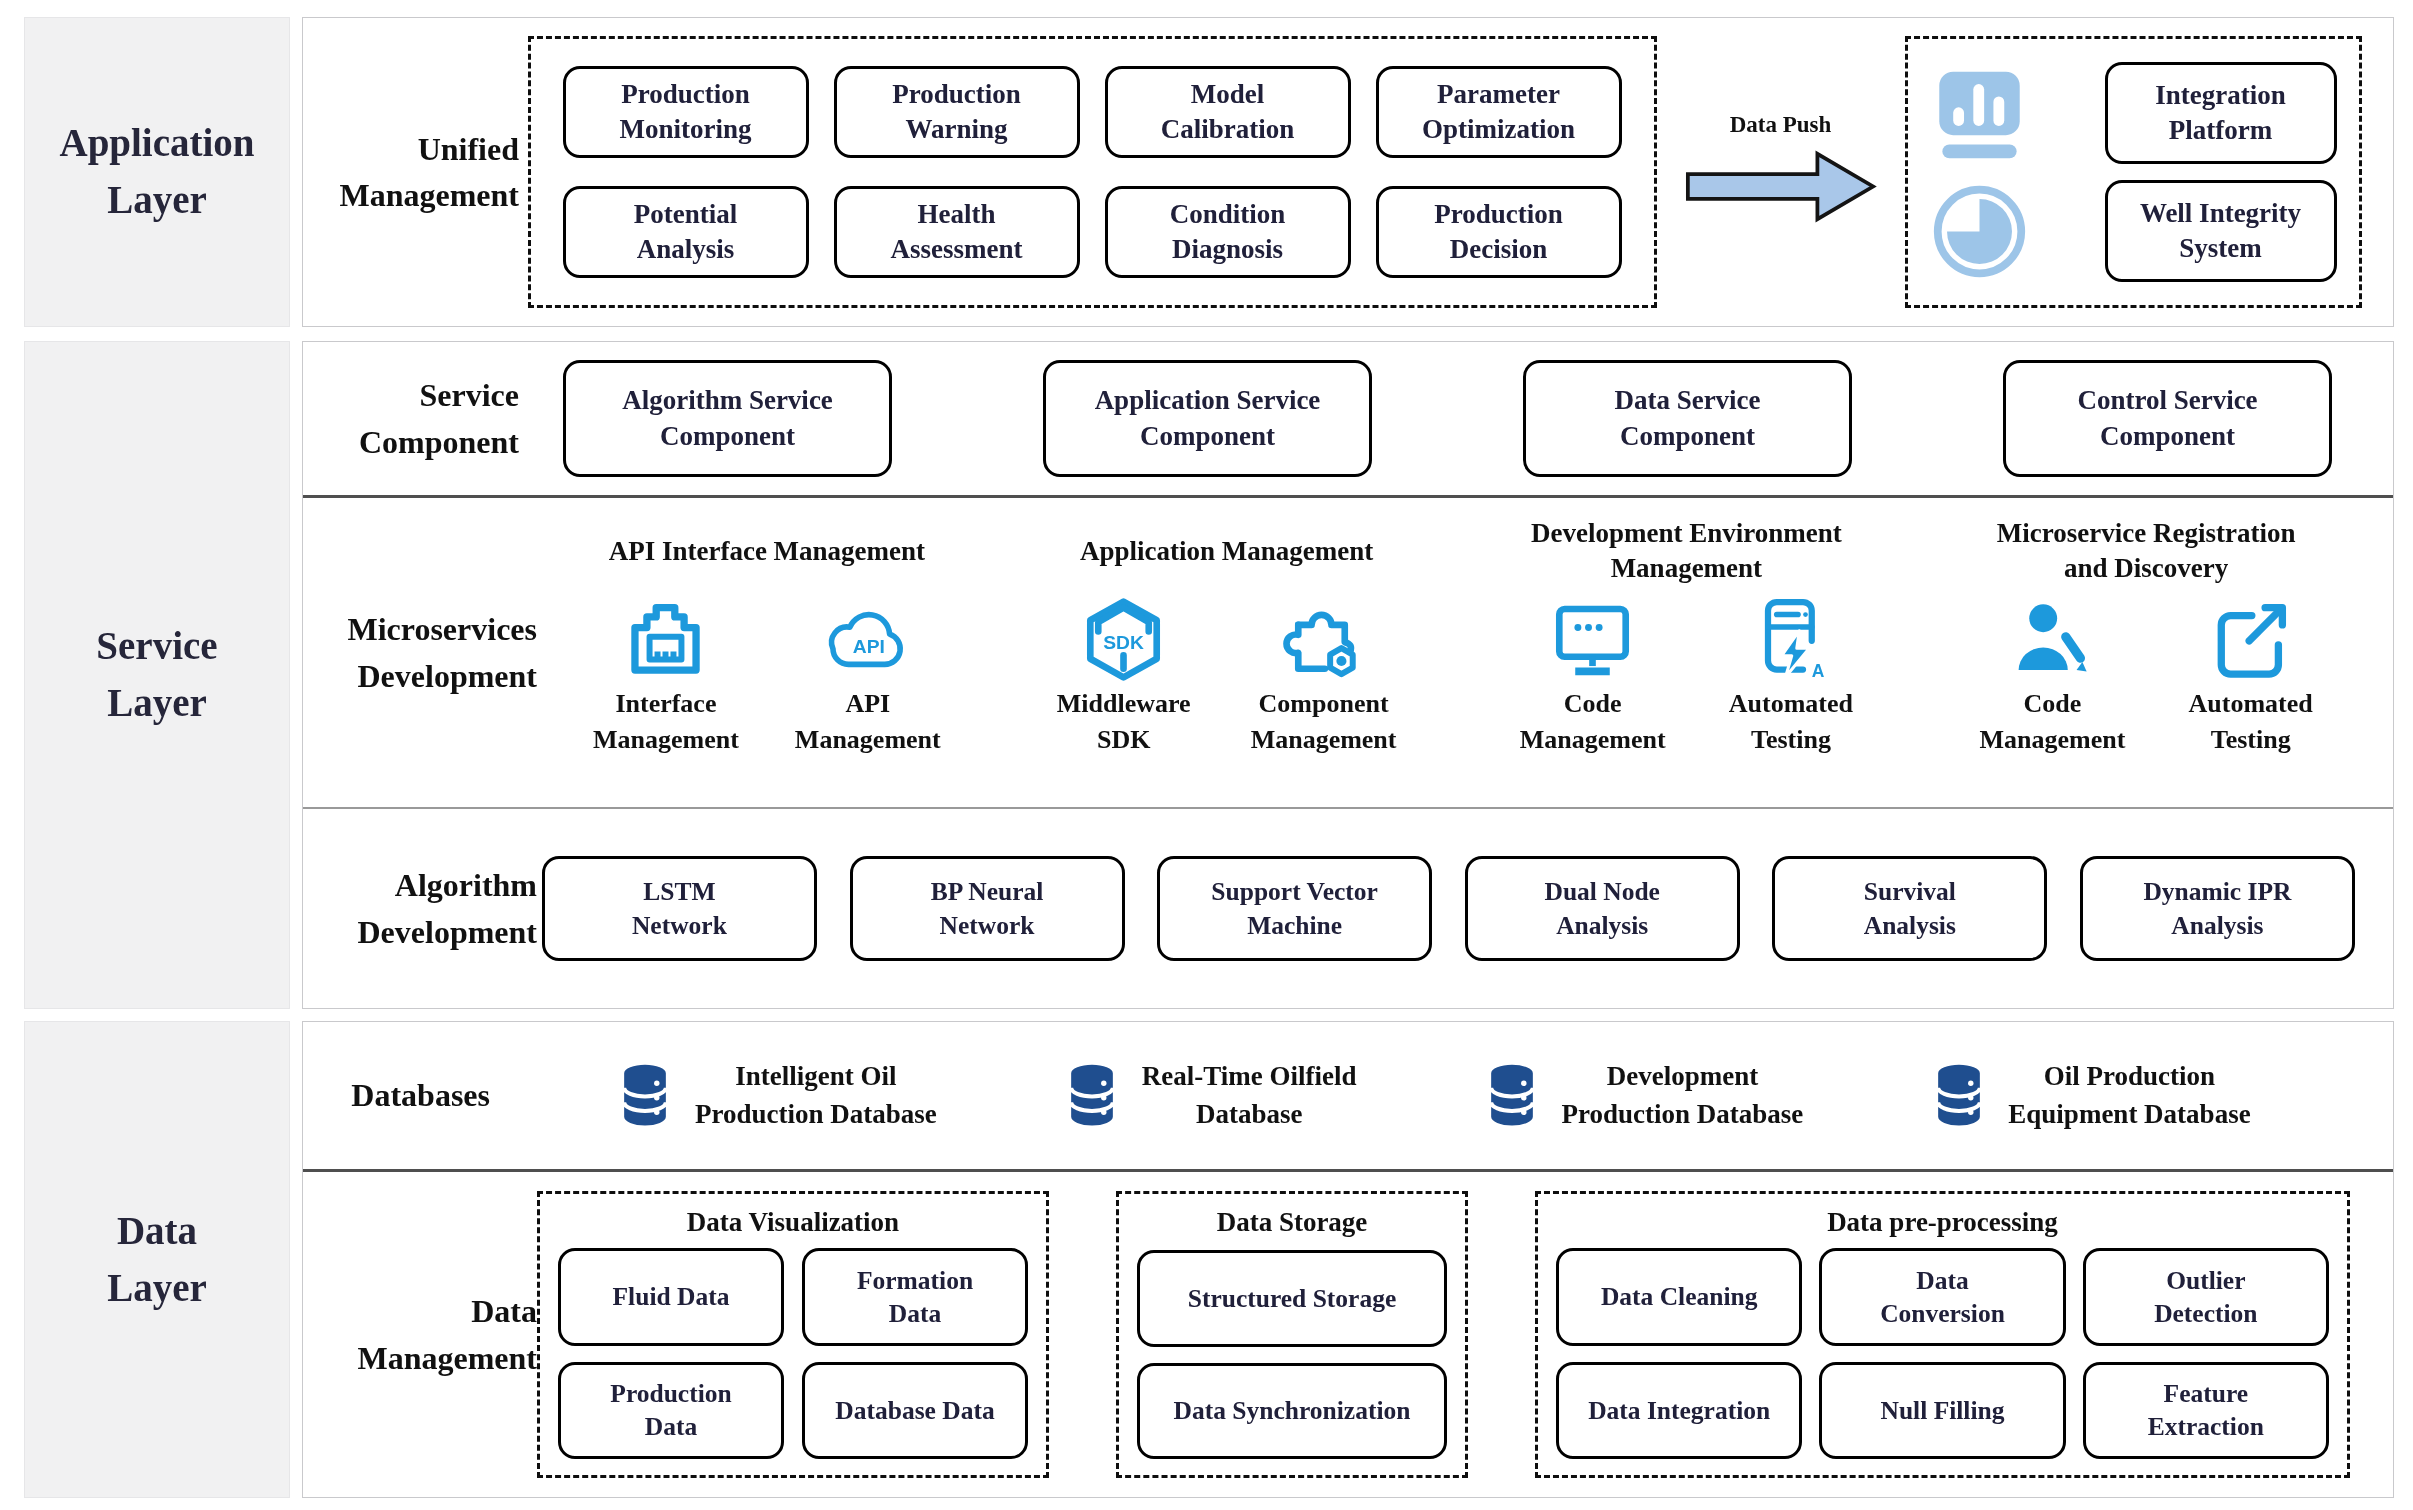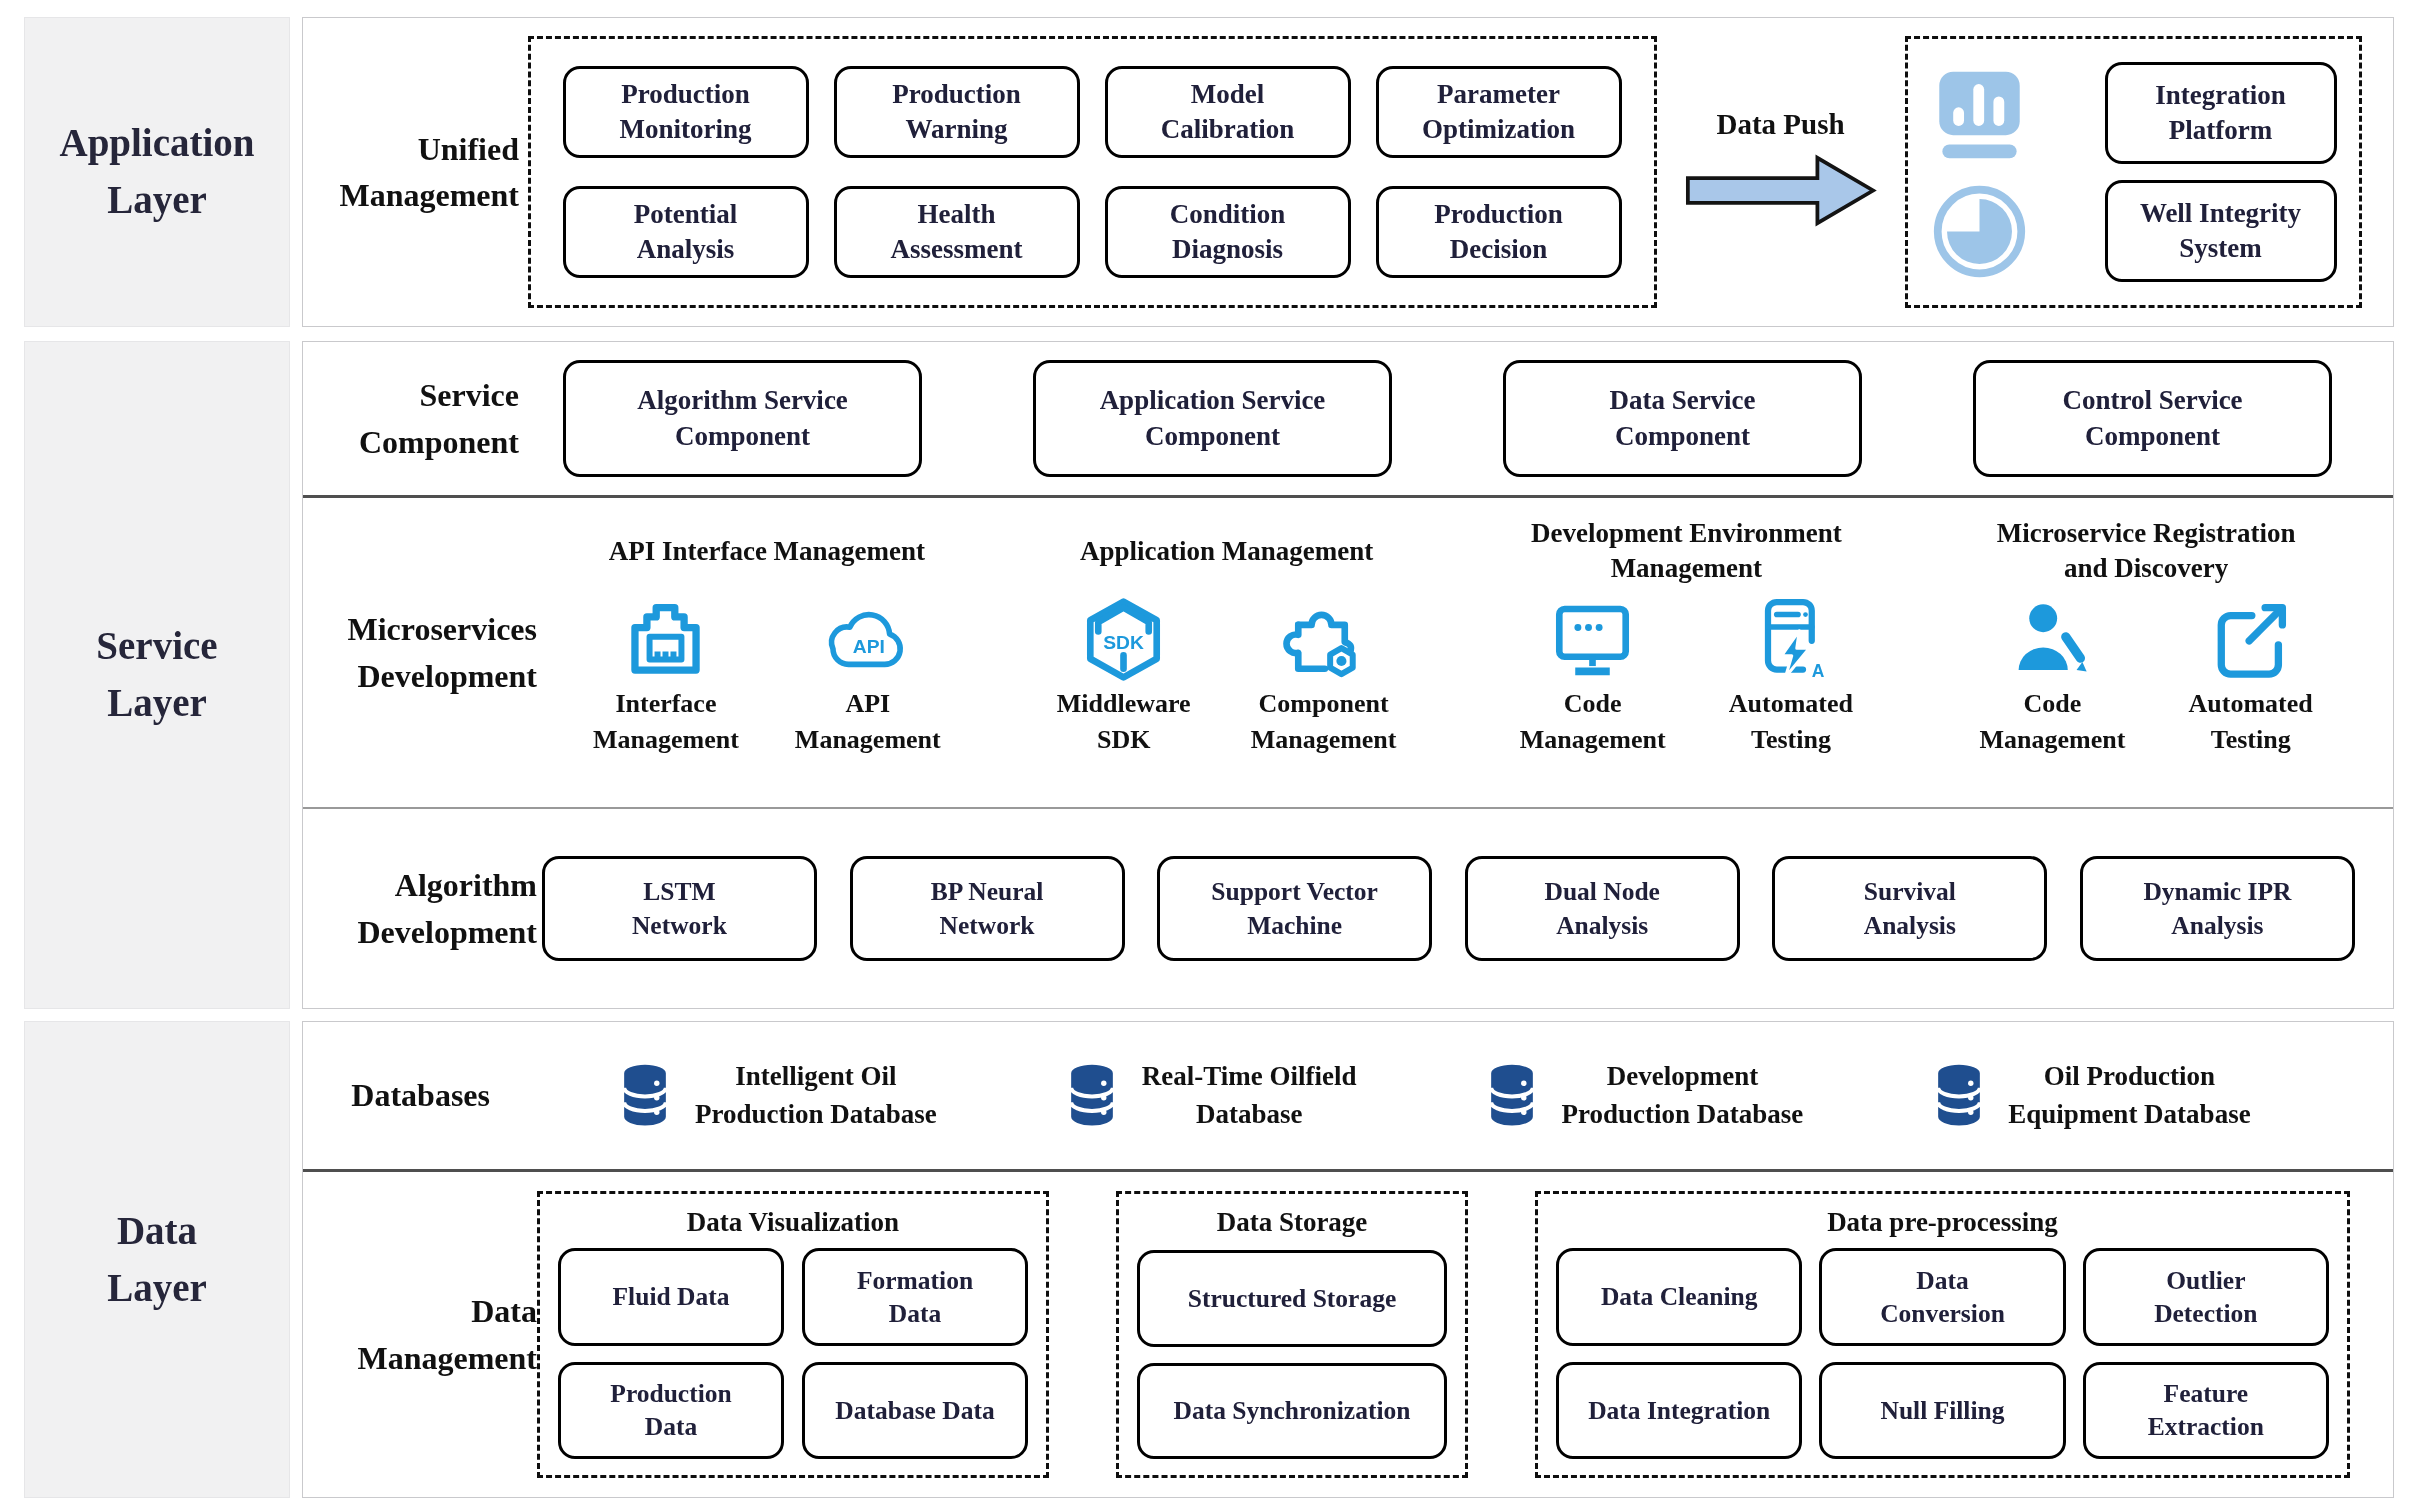--- a/index.html
+++ b/index.html
@@ -24,33 +24,33 @@
 
   .box{border:3px solid #000000;border-radius:17px;background:#fff;display:flex;align-items:center;justify-content:center;
     text-align:center;font-size:27px;color:#20203a;line-height:1.3;white-space:pre-line;box-sizing:border-box;padding:2.4px 6px;}
   .dashed{border:3.6px dashed #0e0e0e;box-sizing:border-box;}
 
   
   .um-label{width:182px;margin-left:34px;}
   .um-box{margin-left:8.5px;width:1129px;height:272px;display:grid;grid-template-columns:repeat(4,246px);
     grid-template-rows:92px 92px;justify-content:space-between;align-content:space-between;padding:27px 32px;}
   .push-col{width:248px;display:flex;flex-direction:column;align-items:center;justify-content:center;}
-  .push-label{font-size:29px;margin-bottom:3.6px;}
+  .push-label{font-size:23px;margin-bottom:3.6px;}
   .push-arrow{width:210px;height:91px;}
   .target-box{width:457px;height:272px;display:flex;flex-direction:column;justify-content:space-between;padding:23px 22px;}
   .target-row{display:flex;align-items:center;justify-content:space-between;height:102px;}
   .target-row .box{width:232px;height:100%;}
   .icon-app{width:99px;height:99px;flex:0 0 auto;}
 
   
   .row{display:flex;align-items:center;box-sizing:border-box;width:100%;}
   .row.svc-comp{height:156px;border-bottom:3px solid #4f4f4f;}
   .svc-comp .side-label{width:182px;margin-left:34px;}
   .svc-comp .boxes{flex:1;display:flex;justify-content:space-between;margin:0 61px 0 44px;}
-  .svc-comp .box{width:359px;height:117px;}
+  .svc-comp .box{width:329px;height:117px;}
 
   .row.micro{height:311px;border-bottom:2.4px solid #999;align-items:stretch;}
   .micro .side-label{width:204px;margin-left:30px;align-self:center;}
   .micro .groups{flex:1;display:flex;padding:14.6px 17px 7.3px 0;}
   .group{flex:1;display:flex;flex-direction:column;align-items:center;}
   .group-title{font-size:27px;text-align:center;white-space:pre-line;line-height:1.3;height:77px;
     display:flex;align-items:center;justify-content:center;}
   .group-items{display:flex;justify-content:space-evenly;width:100%;flex:1;padding-top:7.3px;}
   .m-item{display:flex;flex-direction:column;align-items:center;}
   .m-icon{width:85px;height:85px;}

